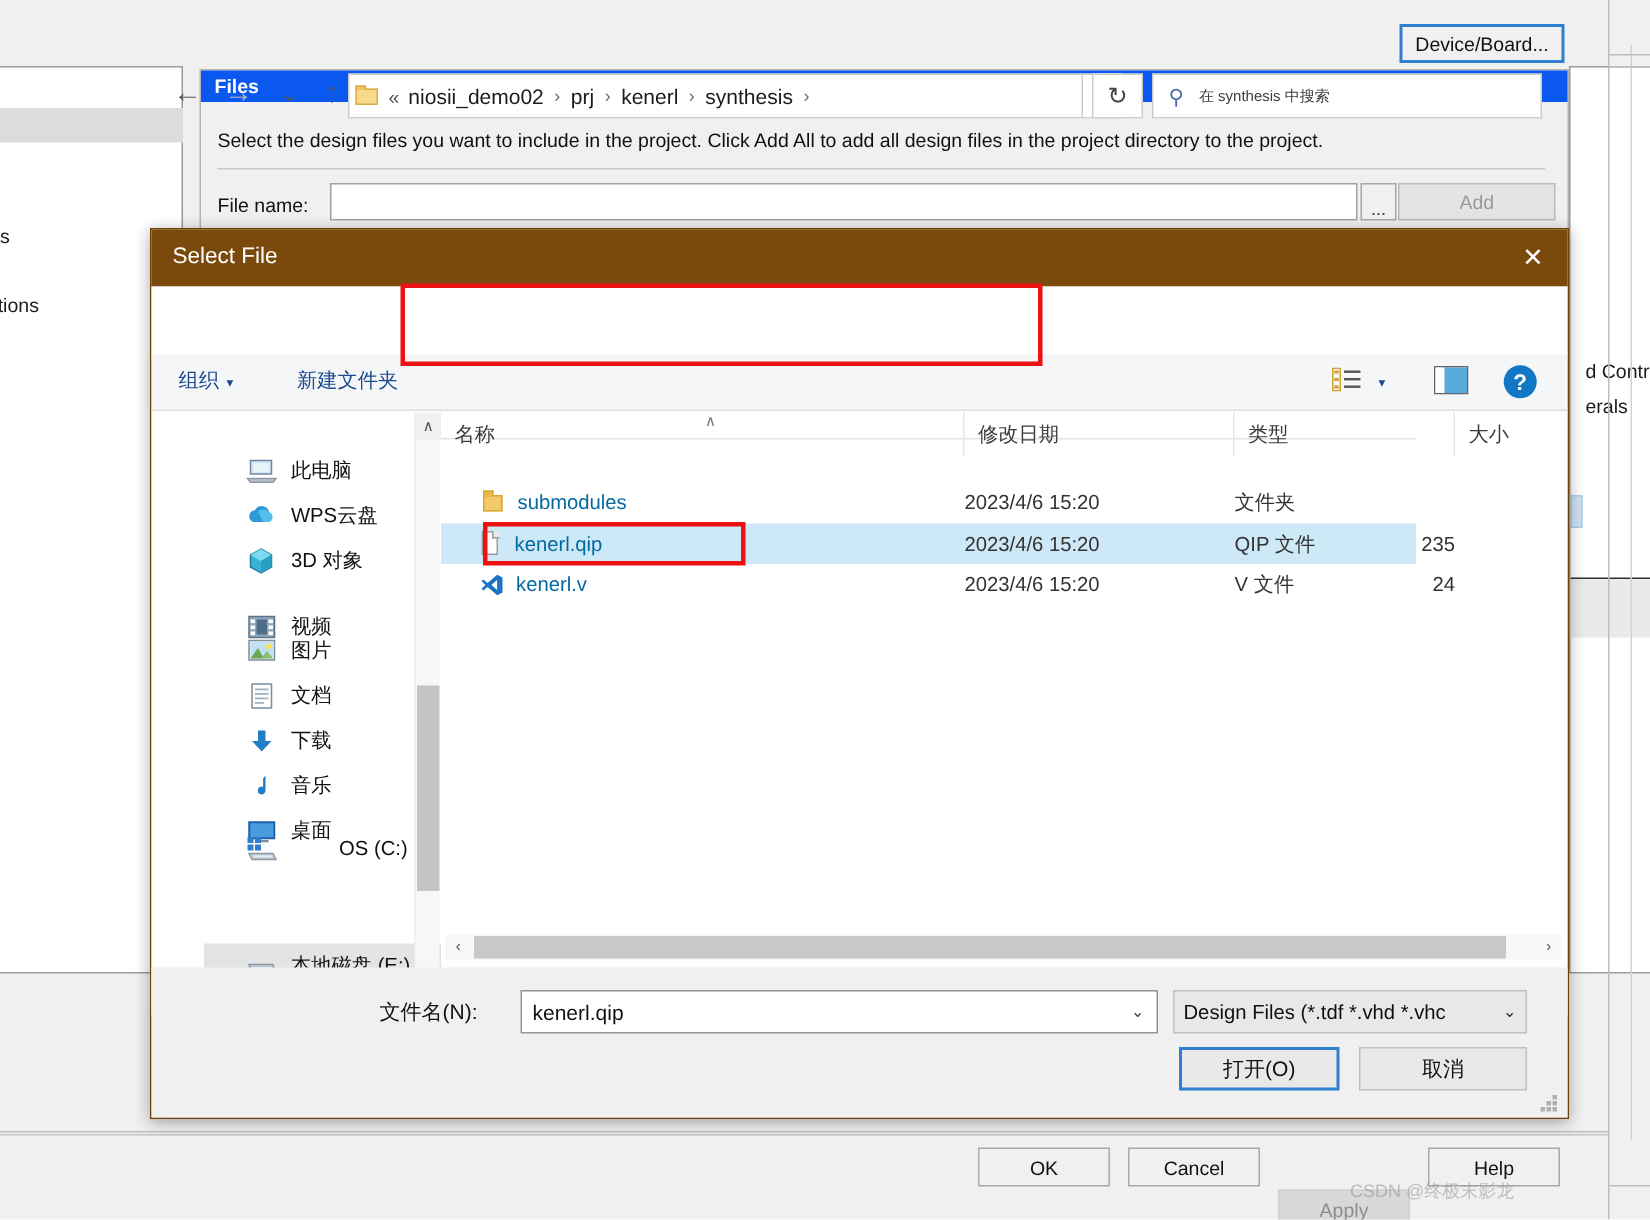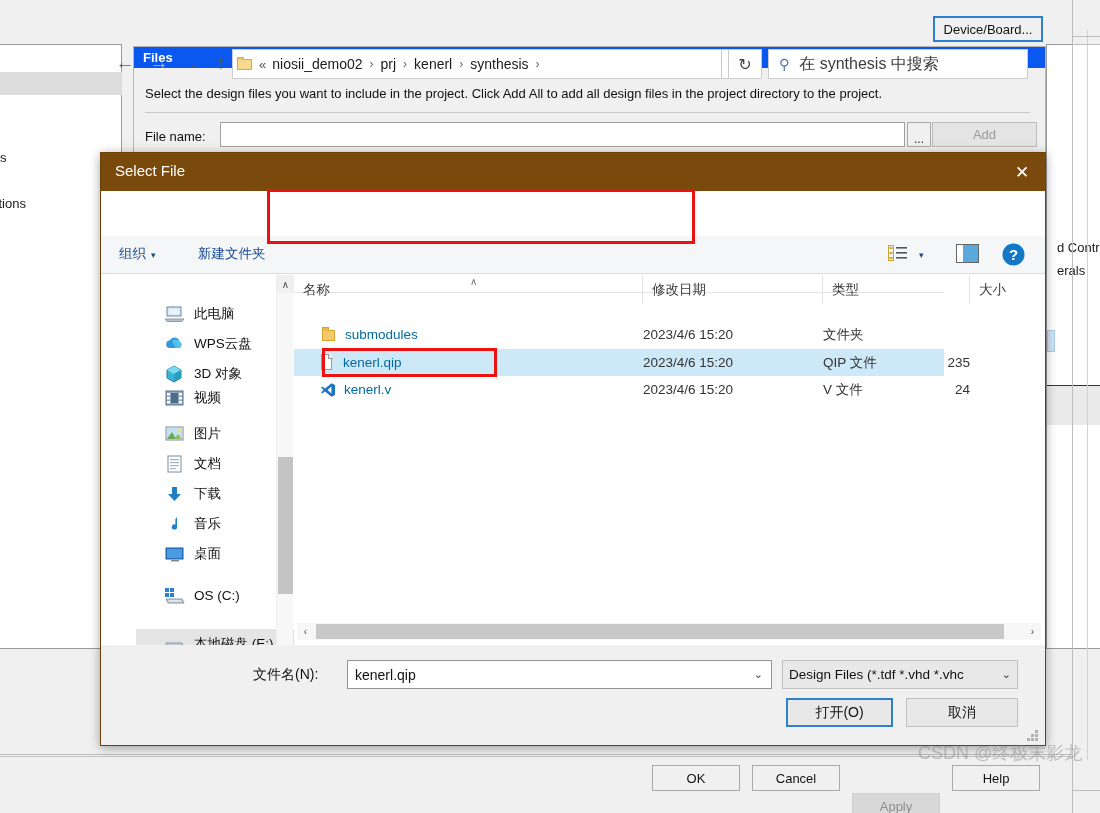--- a/index.html
+++ b/index.html
@@ -159,21 +159,21 @@
     position: absolute; left: 630px; top: 49px; width: 34px; height: 30px;
     border: 1px solid #cccccc; background: #ffffff; box-sizing: border-box;
     display: flex; align-items: center; justify-content: center; font-size: 16px; color: #444;
   }
   .searchbox {
     position: absolute; left: 660px; top: 49px; width: 260px; height: 30px;
     background: #ffffff; border: 1px solid #cccccc; box-sizing: border-box;
     display: flex; align-items: center; padding-left: 10px;
   }
   .search-ico { font-size: 14px; color: #4c6ea8; margin-right: 10px; }
-  .search-ph { font-size: 16px; color: #3d3d3d; }
+  .search-ph { font-size: 10px; color: #3d3d3d; }
 
   
   .cmdbar {
     position: absolute; left: 0px; top: 84px; width: 944px; height: 38px;
     background: #f5f6f8; border-bottom: 1px solid #dcdcdc; box-sizing: border-box;
   }
   .cmd-item {
     position: absolute; top: 92px; font-size: 13.5px; color: #1b4a8f;
   }
   .cmd-caret { font-size: 9px; color: #1b4a8f; margin-left: 5px; }
@@ -306,22 +306,22 @@
 
   
   .annot {
     position: absolute; border: 3px solid #ee1111; box-sizing: border-box;
     pointer-events: none;
   }
   .annot-path { left: 267px; top: 189px; width: 428px; height: 55px; }
   .annot-file { left: 322px; top: 348px; width: 175px; height: 29px; }
 
   .watermark {
-    position: absolute; left: 900px; top: 741px; font-size: 18px;
-    color: rgba(140,140,140,0.5); white-space: nowrap; margin-left: 18px;
+    position: absolute; left: 900px; top: 786px; font-size: 12px;
+    color: rgba(140,140,140,0.5); white-space: nowrap;
   }
 </style>
 </head>
 <body>
 
 <div id="root">
 
   <div class="q-window">
 
     <div class="q-left-pane"></div>
@@ -455,21 +455,21 @@
     <div class="nav-item" style="top:84px;">
       <span class="nav-ico">
         <svg width="22" height="18" viewBox="0 0 22 18">
             <path d="M10 1 L17 5 L17 13 L10 17 L3 13 L3 5 Z" fill="#39b4d8" stroke="#1e7e9c"></path>
             <path d="M10 1 L17 5 L10 9 L3 5 Z" fill="#7ed8ee"></path>
             <path d="M10 9 L17 5 L17 13 L10 17 Z" fill="#2a9ec0"></path>
           </svg>
       </span>
       <span class="nav-label">3D 对象</span>
     </div>
-    <div class="nav-item" style="top:108px;text-align:center;">
+    <div class="nav-item" style="top:128px;text-align:center;">
       <span class="nav-ico">
         <svg width="22" height="18" viewBox="0 0 22 18">
             <rect x="2" y="2" width="17" height="14" fill="#8fa8bd" stroke="#5d7388"></rect>
             <rect x="3" y="4" width="3" height="2.4" fill="#fff"></rect>
             <rect x="3" y="8" width="3" height="2.4" fill="#fff"></rect>
             <rect x="3" y="12" width="3" height="2.4" fill="#fff"></rect>
             <rect x="15" y="4" width="3" height="2.4" fill="#fff"></rect>
             <rect x="15" y="8" width="3" height="2.4" fill="#fff"></rect>
             <rect x="15" y="12" width="3" height="2.4" fill="#fff"></rect>
             <rect x="7" y="4" width="7" height="10" fill="#4f6d89"></rect>
@@ -520,21 +520,21 @@
     <div class="nav-item" style="top:264px;">
       <span class="nav-ico">
         <svg width="22" height="18" viewBox="0 0 22 18">
             <rect x="2" y="3" width="17" height="11" fill="#2f7fd1" stroke="#1c5d9e"></rect>
             <rect x="3" y="4" width="15" height="9" fill="#4a9ce0"></rect>
             <rect x="7" y="15" width="8" height="1.5" fill="#7d8a96"></rect>
           </svg>
       </span>
       <span class="nav-label">桌面</span>
     </div>
-    <div class="nav-item" style="top:306px;">
+    <div class="nav-item" style="top:276px;gap:32px;">
       <span class="nav-ico">
         <svg width="22" height="18" viewBox="0 0 22 18">
             <path d="M2 12 L18 12 L20 16 L4 16 Z" fill="#c3ccd4" stroke="#8b99a6"></path>
             <rect x="5" y="13.2" width="12" height="1.4" fill="#e8eef3"></rect>
             <rect x="1" y="1" width="4" height="4" fill="#2f7fd1"></rect>
             <rect x="6" y="1" width="4" height="4" fill="#2f7fd1"></rect>
             <rect x="1" y="6" width="4" height="4" fill="#2f7fd1"></rect>
             <rect x="6" y="6" width="4" height="4" fill="#2f7fd1"></rect>
           </svg>
       </span>

